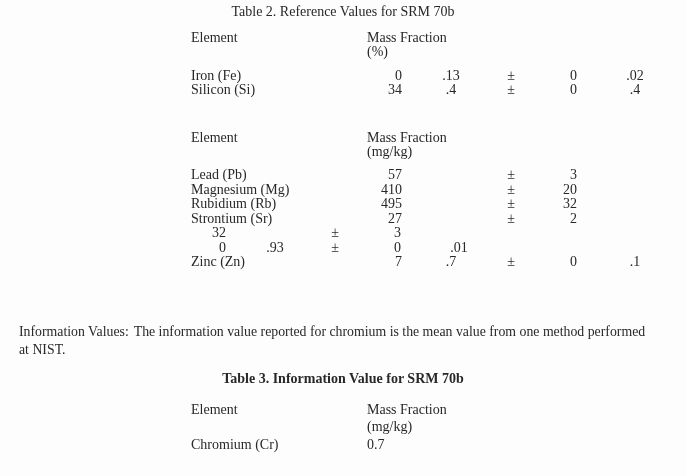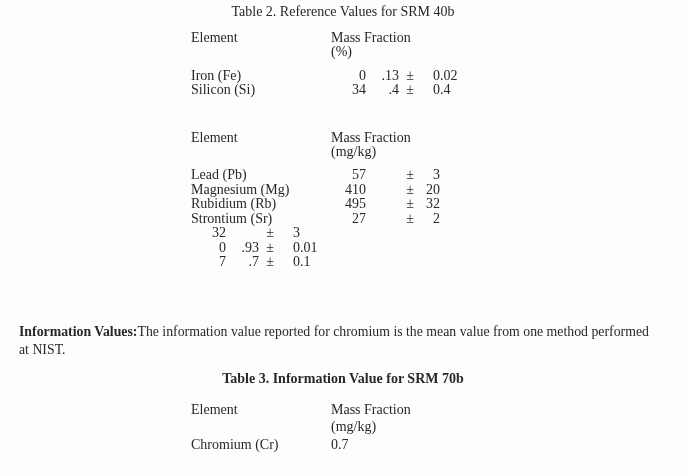--- a/index.html
+++ b/index.html
@@ -25,45 +25,45 @@
   .tbl {
     position: absolute;
     left: 191px;
     line-height: 14.3px;
   }
   #t2a-header { top: 31px; }
   #t2a-rows   { top: 69px; }
   #t2b-header { top: 131px; }
   #t2b-rows   { top: 168px; line-height: 14.55px; }
   #t3         { top: 401px; line-height: 17.3px; }
-  .row { display: flex; }
+  .row { display: flex; gap: 36px; }
   .el    { width: 140px; text-align: left; }
   .vint  { width: 35px;  text-align: right; }
-  .vfrac { width: 26px;  text-align: right; margin-left: 7px; }
+  .vfrac { width: 26px;  text-align: center; }
   .pm    { width: 22px;  text-align: center; }
   .uint  { width: 19px;  text-align: right; }
-  .ufrac { width: 30px;  text-align: left; }
+  .ufrac { width: 30px;  text-align: center; margin-left: 7px; }
   .mf    { width: 156px; text-align: left; }
   #info-para {
     position: absolute;
     top: 323px;
     left: 19px;
     width: 660px;
     line-height: 17.5px;
     font-size: 13.8px;
   }
   #info-para .line1 { white-space: nowrap; }
-  #info-para .b { font-weight: bold; }
+  #info-para .b { font-weight: normal; margin-right: 5px; }
 </style>
 </head>
 <body>
 
 <div class="page">
 
-  <div class="doc-title" id="t2-title">Table 2. Reference Values for SRM 40b</div>
+  <div class="doc-title" id="t2-title">Table 2. Reference Values for SRM 70b</div>
 
   <div class="tbl" id="t2a-header">
     <div class="row">
       <span class="el">Element</span>
       <span class="mf">Mass Fraction</span>
     </div>
     <div class="row">
       <span class="el"></span>
       <span class="mf">(%)</span>
     </div>
@@ -140,20 +140,21 @@
       <span class="ufrac"></span>
     </div>
     <div class="row">
       <span class="vint">0</span>
       <span class="vfrac">.93</span>
       <span class="pm">±</span>
       <span class="uint">0</span>
       <span class="ufrac">.01</span>
     </div>
     <div class="row">
+      <span class="el">Zinc (Zn)</span>
       <span class="vint">7</span>
       <span class="vfrac">.7</span>
       <span class="pm">±</span>
       <span class="uint">0</span>
       <span class="ufrac">.1</span>
     </div>
   </div>
 
   <div id="info-para">
     <div class="line1">

